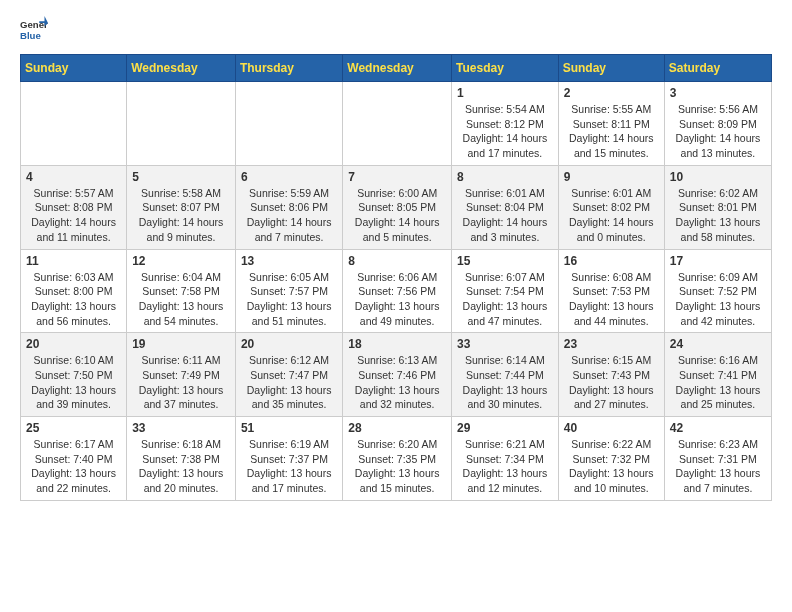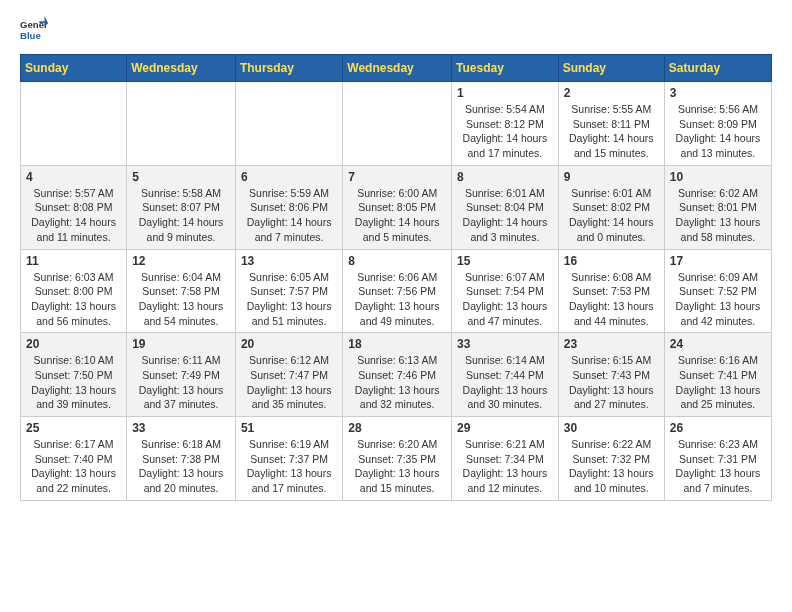--- a/index.html
+++ b/index.html
@@ -231,22 +231,22 @@
         </td>
         <td>
           <span class="day-number">28</span>
           <div class="day-info">Sunrise: 6:20 AM<br>Sunset: 7:35 PM<br>Daylight: 13 hours<br>and 15 minutes.</div>
         </td>
         <td>
           <span class="day-number">29</span>
           <div class="day-info">Sunrise: 6:21 AM<br>Sunset: 7:34 PM<br>Daylight: 13 hours<br>and 12 minutes.</div>
         </td>
         <td>
-          <span class="day-number">30</span>
+          <span class="day-number">40</span>
           <div class="day-info">Sunrise: 6:22 AM<br>Sunset: 7:32 PM<br>Daylight: 13 hours<br>and 10 minutes.</div>
         </td>
         <td>
-          <span class="day-number">26</span>
+          <span class="day-number">42</span>
           <div class="day-info">Sunrise: 6:23 AM<br>Sunset: 7:31 PM<br>Daylight: 13 hours<br>and 7 minutes.</div>
         </td>
       </tr>
     </tbody>
 </table>
 
 </body></html>

